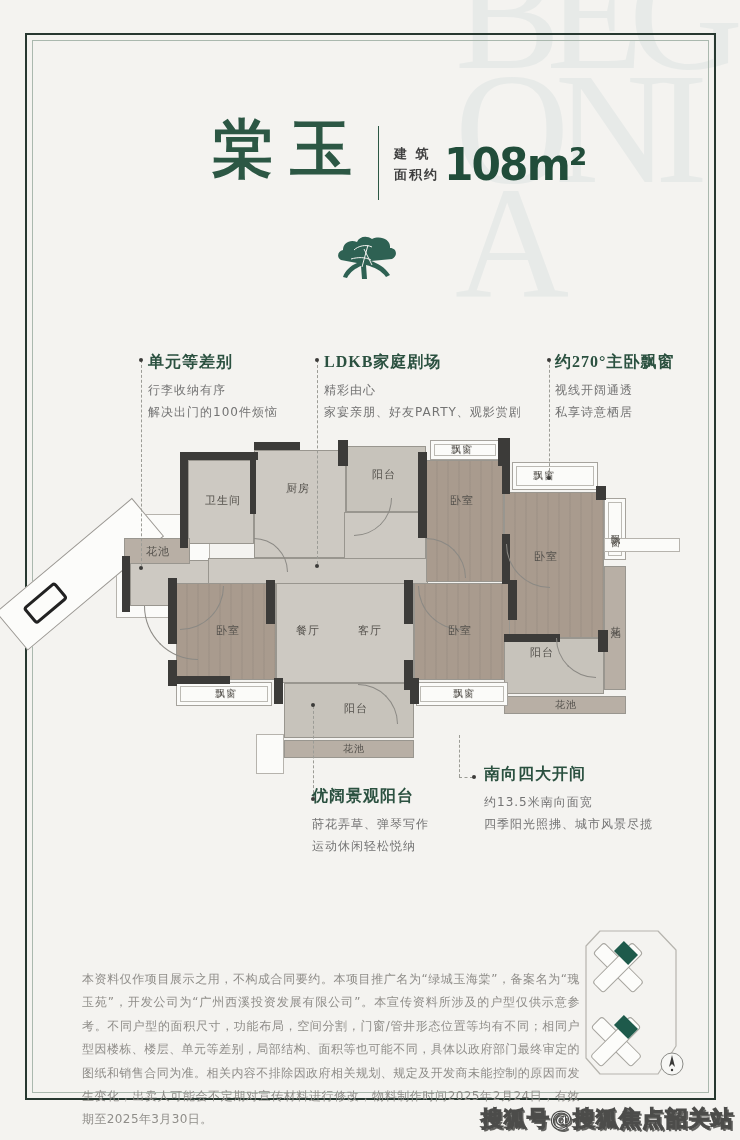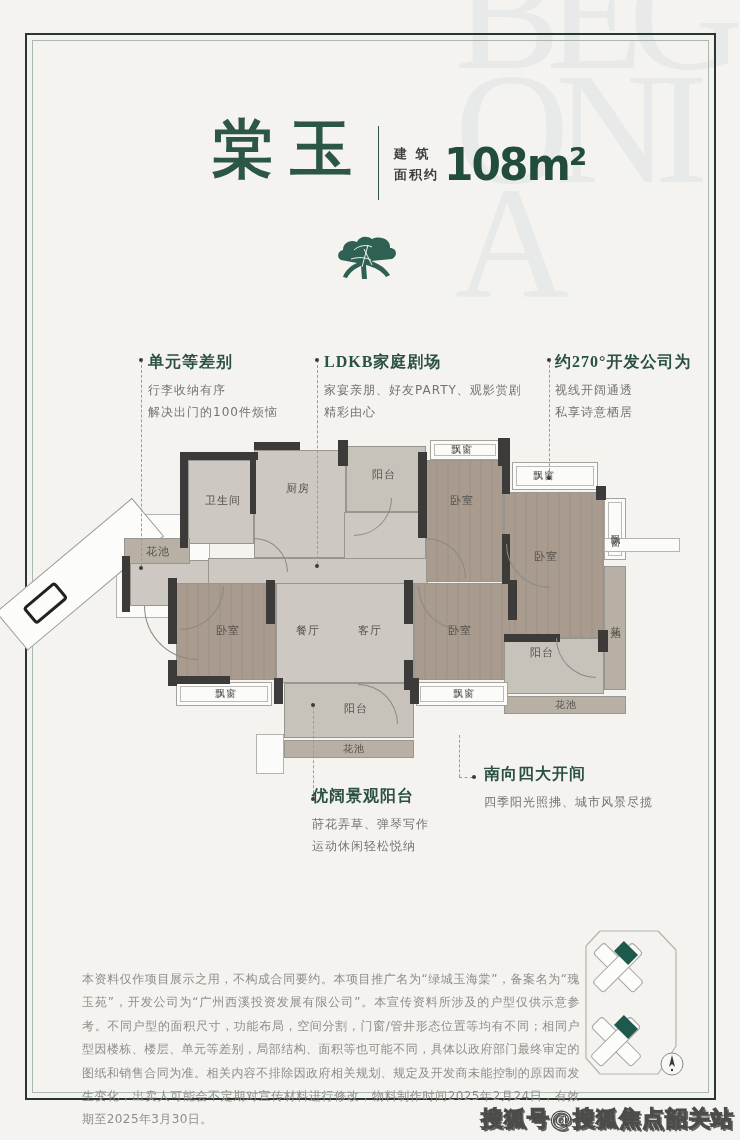--- a/index.html
+++ b/index.html
@@ -106,36 +106,37 @@
   <path fill="none" stroke="#f4f3f0" stroke-width="1" d="M26 15c4-4 12-6 18-3M23 24c7-2 14-2 20 1M40 10l-6 22M36 14l8 16"></path>
 </svg>
 
 <div class="abs callout" style="left:148px;top:352px;">
   <p class="c-title">单元等差别</p>
   <div class="c-line">行李收纳有序</div>
   <div class="c-line">解决出门的100件烦恼</div>
 </div>
 <div class="abs callout" style="left:324px;top:352px;">
   <p class="c-title">LDKB家庭剧场</p>
+  <div class="c-line">精彩由心</div>
   <div class="c-line">家宴亲朋、好友PARTY、观影赏剧</div>
-  <div class="c-line">精彩由心</div>
 </div>
 <div class="abs callout" style="left:555px;top:352px;">
-  <p class="c-title">约270°开发公司为</p>
+  <p class="c-title">约270°主卧飘窗</p>
   <div class="c-line">视线开阔通透</div>
   <div class="c-line">私享诗意栖居</div>
 </div>
 
 <div class="abs callout" style="left:312px;top:786px;">
   <p class="c-title">优阔景观阳台</p>
   <div class="c-line">莳花弄草、弹琴写作</div>
   <div class="c-line">运动休闲轻松悦纳</div>
 </div>
 <div class="abs callout" style="left:484px;top:764px;">
   <p class="c-title">南向四大开间</p>
+  <div class="c-line">约13.5米南向面宽</div>
   <div class="c-line">四季阳光照拂、城市风景尽揽</div>
 </div>
 
 <div class="abs dash-v" style="left:141px;top:360px;height:206px;"></div>
 <div class="abs dot" style="left:139px;top:358px;"></div>
 <div class="abs dot" style="left:139px;top:566px;"></div>
 
 <div class="abs dash-v" style="left:317px;top:360px;height:204px;"></div>
 <div class="abs dot" style="left:315px;top:358px;"></div>
 <div class="abs dot" style="left:315px;top:564px;"></div>

